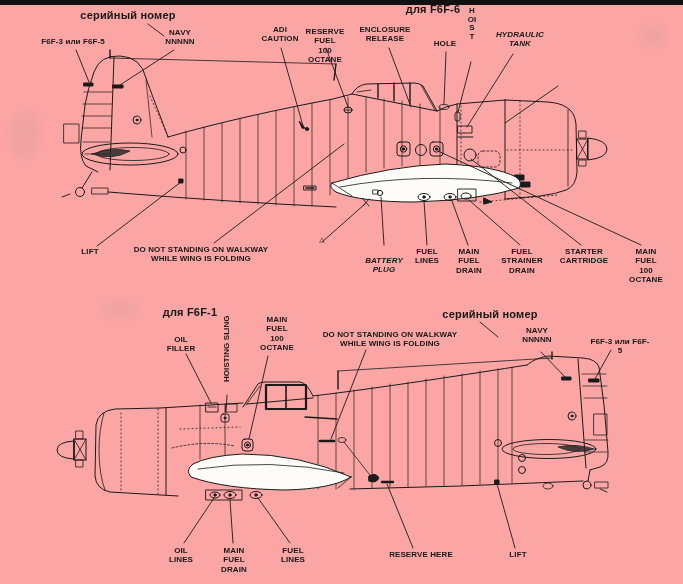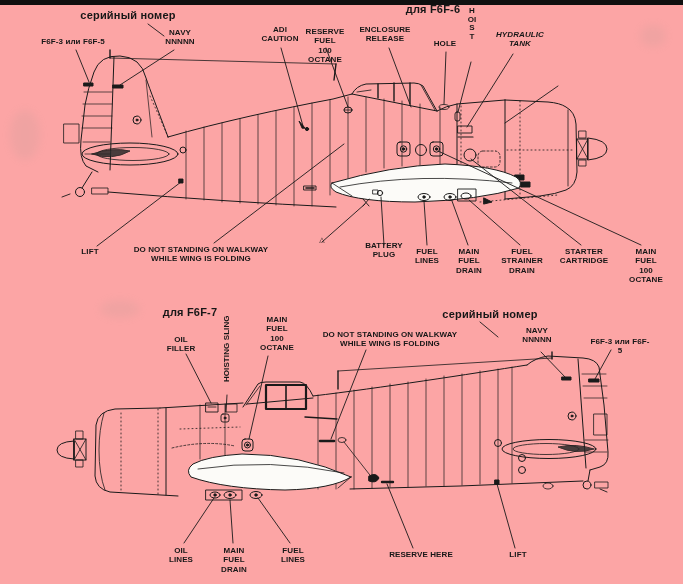--- a/index.html
+++ b/index.html
@@ -312,38 +312,38 @@
   <div class="lbl" style="left:385px;top:25px;">ENCLOSURE
 RELEASE</div>
   <div class="lbl" style="left:445px;top:39px;">HOLE</div>
   <div class="lbl stacked" style="left:472px;top:7px;">HOIST</div>
   <div class="lbl" style="left:520px;top:30px;font-style:italic;">HYDRAULIC
 TANK</div>
   <div class="lbl" style="left:90px;top:247px;">LIFT</div>
   <div class="lbl" style="left:201px;top:245px;">DO NOT STANDING ON WALKWAY
 WHILE WING IS FOLDING</div>
   <div class="tri" style="left:322px;top:236px;">△</div>
-  <div class="lbl" style="left:384px;top:241px;">BATTERY
+  <div class="lbl" style="left:384px;top:256px;font-style:italic;">BATTERY
 PLUG</div>
   <div class="lbl" style="left:427px;top:247px;">FUEL
 LINES</div>
   <div class="lbl" style="left:469px;top:247px;">MAIN
 FUEL
 DRAIN</div>
   <div class="lbl" style="left:522px;top:247px;">FUEL
 STRAINER
 DRAIN</div>
   <div class="lbl" style="left:584px;top:247px;">STARTER
 CARTRIDGE</div>
   <div class="lbl" style="left:646px;top:247px;">MAIN
 FUEL
 100
 OCTANE</div>
 
-  <div class="lbl ru" style="left:190px;top:306px;">для F6F-7</div>
+  <div class="lbl ru" style="left:190px;top:306px;">для F6F-1</div>
   <div class="lbl" style="left:181px;top:335px;">OIL
 FILLER</div>
   <div class="lbl vert" style="left:183px;top:344px;width:88px;">HOISTING SLING</div>
   <div class="lbl" style="left:277px;top:315px;">MAIN
 FUEL
 100
 OCTANE</div>
   <div class="lbl" style="left:390px;top:330px;">DO NOT STANDING ON WALKWAY
 WHILE WING IS FOLDING</div>
   <div class="lbl ru" style="left:490px;top:308px;">серийный номер</div>

